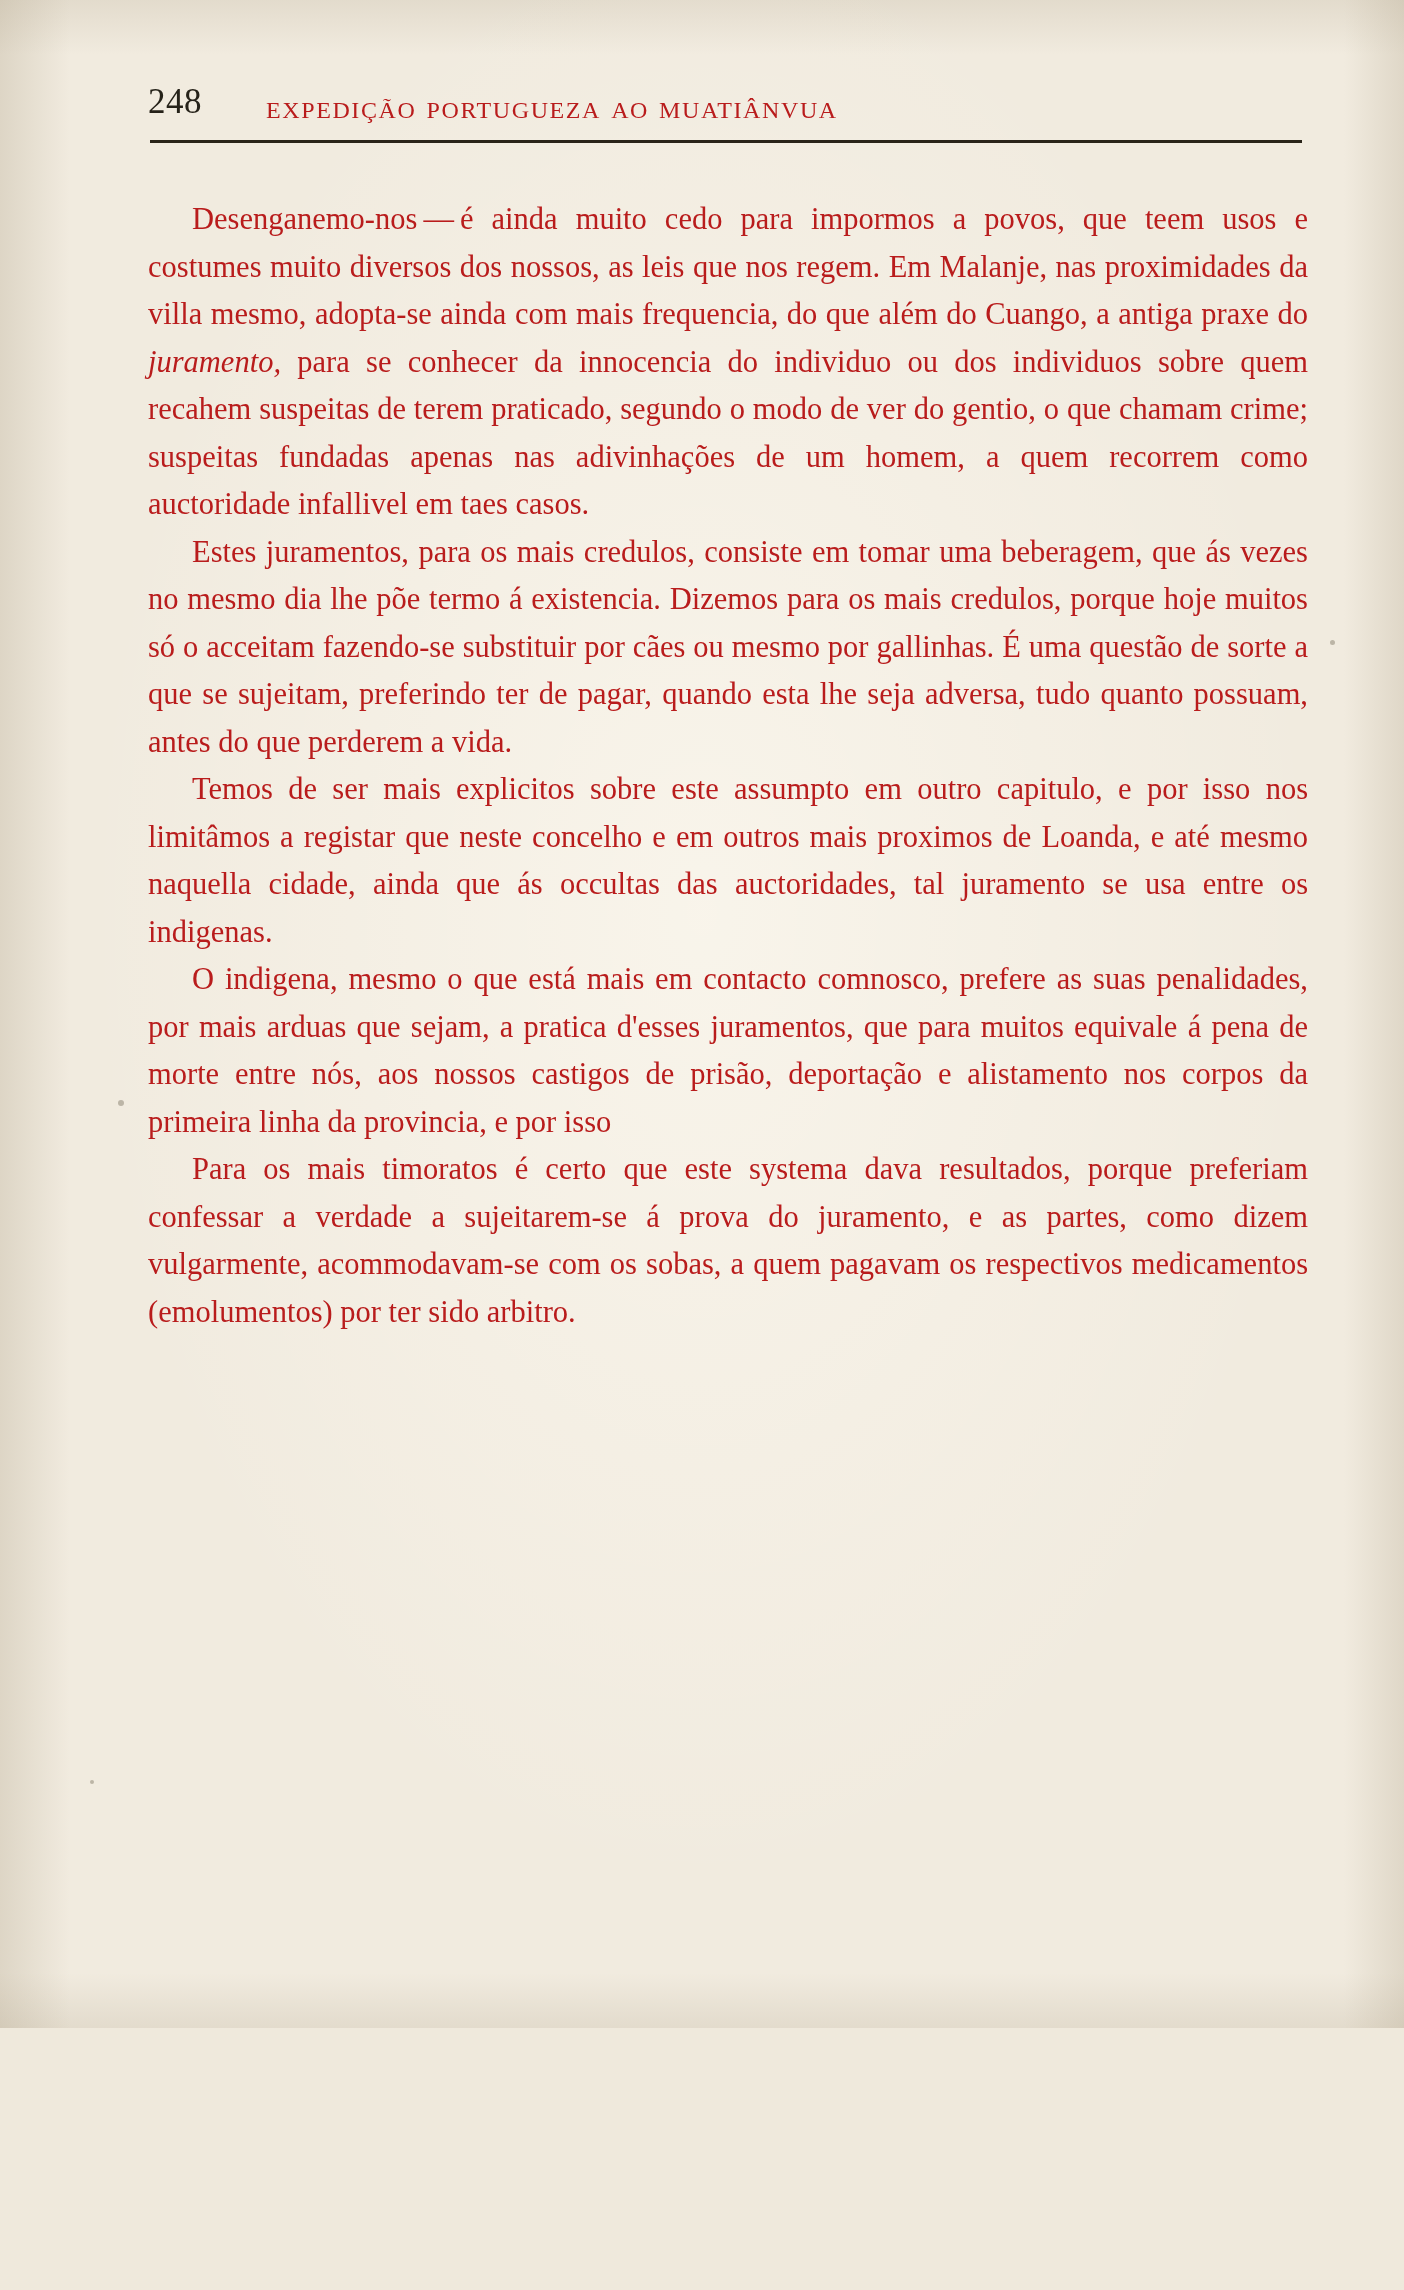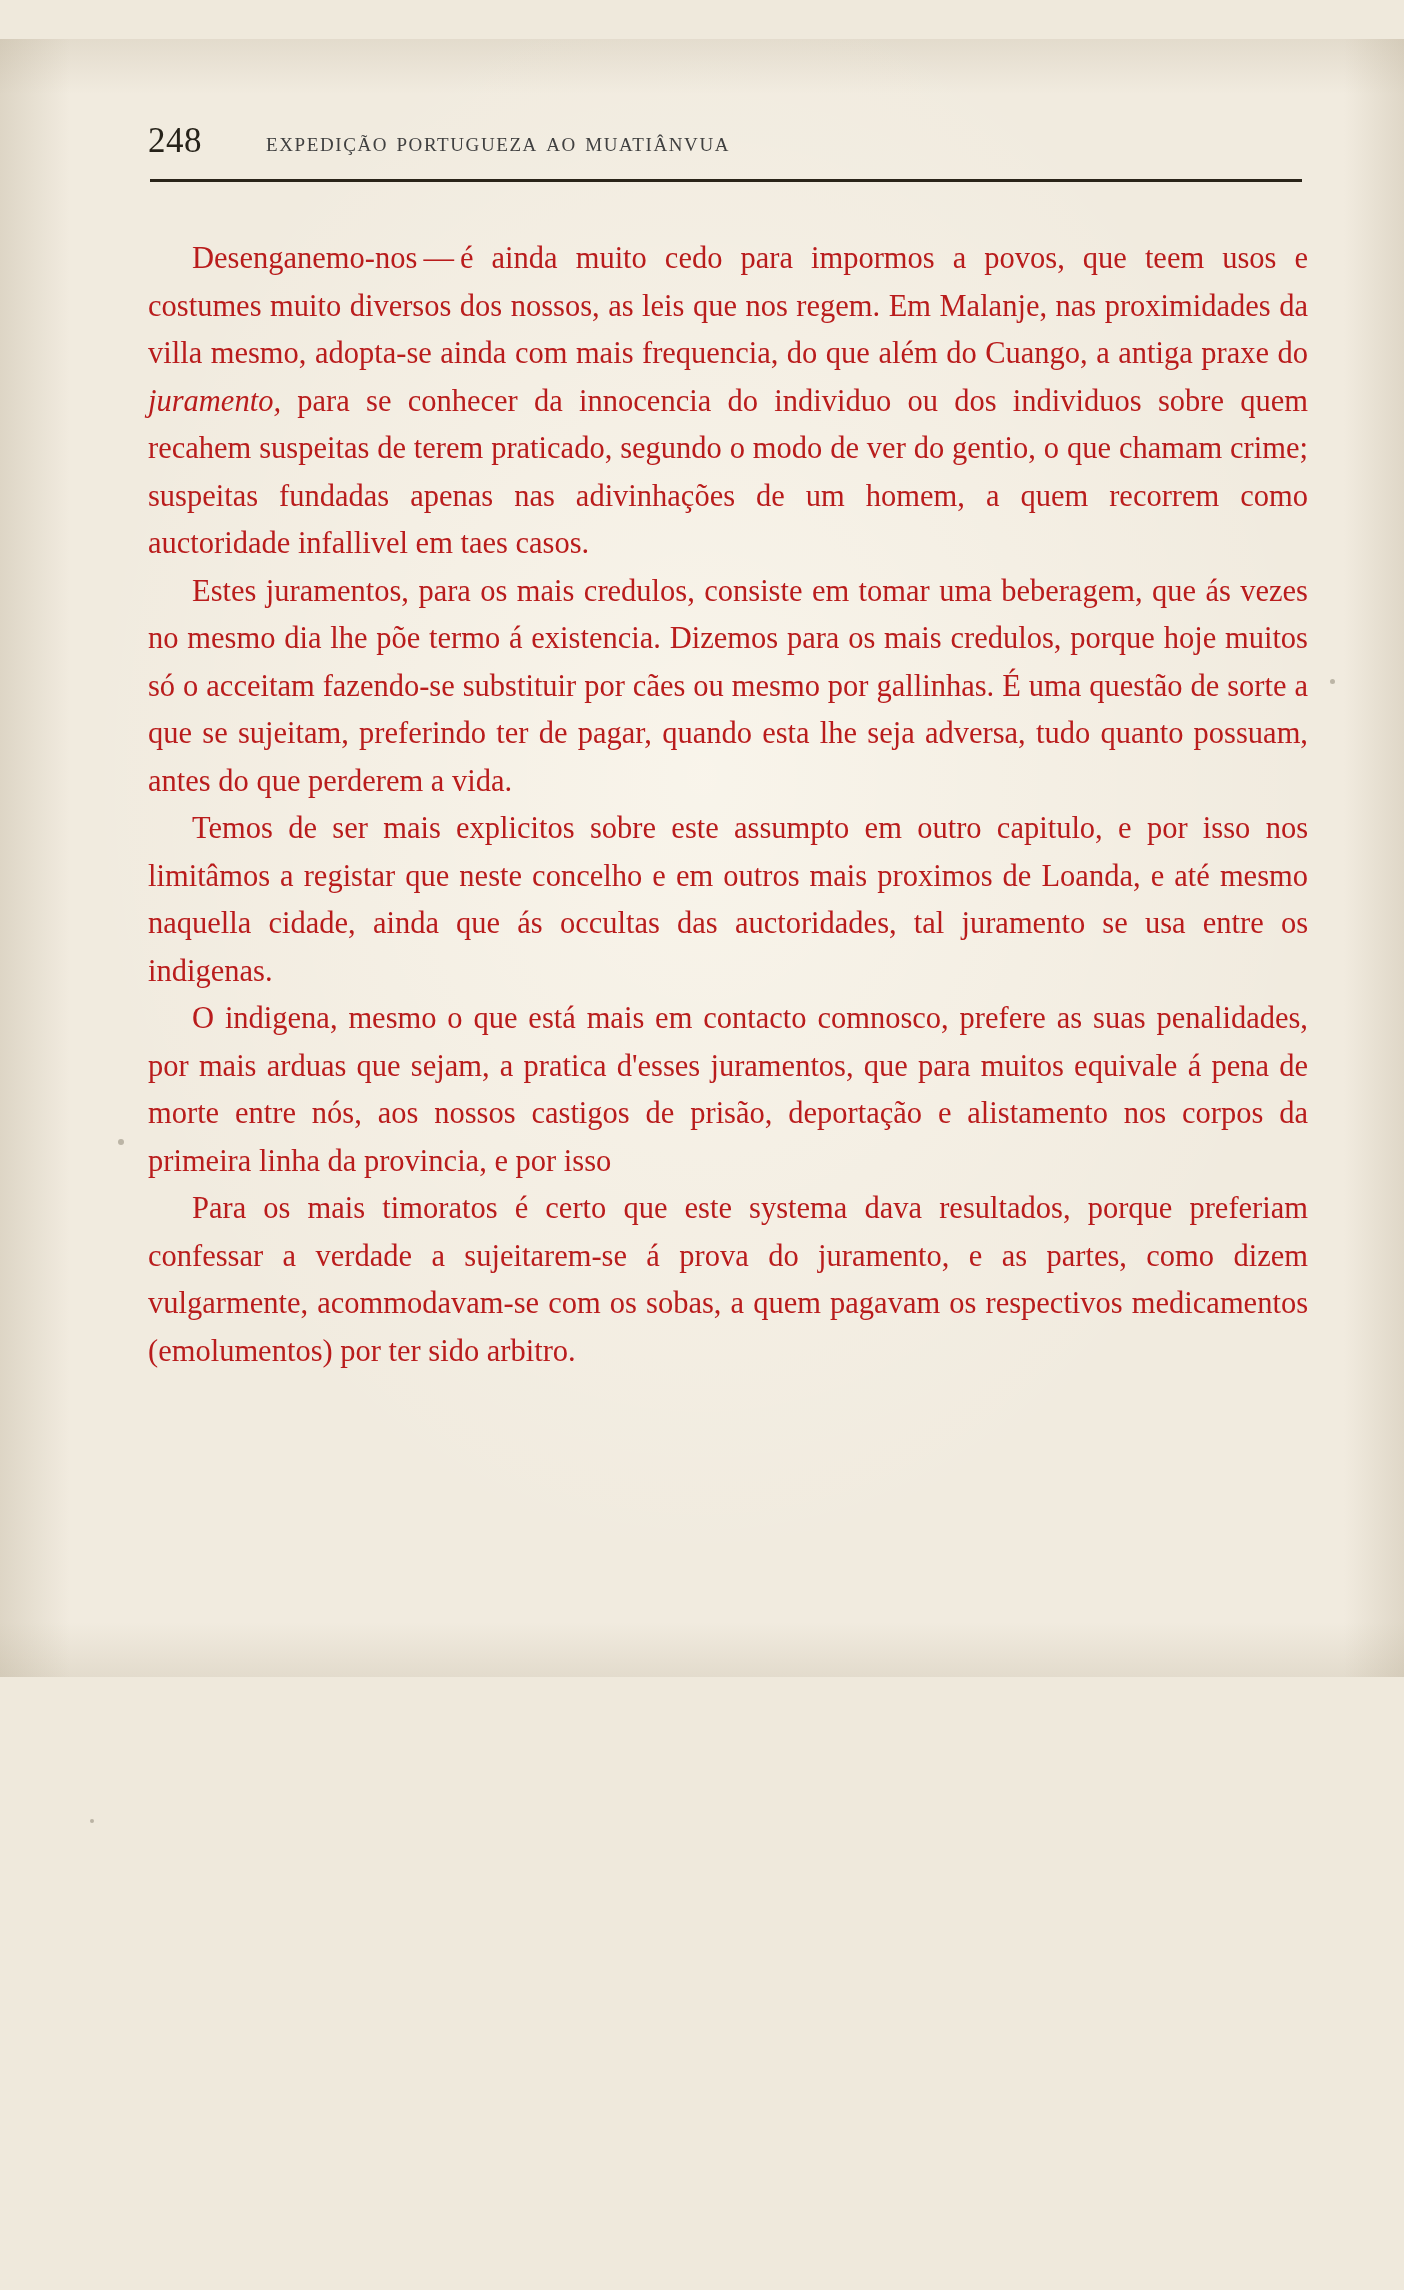--- a/index.html
+++ b/index.html
@@ -10,24 +10,23 @@
     width: 1404px;
     height: 2290px;
     background: #efe9dc;
     font-family: "Liberation Serif", serif;
     color: #1d1a16;
     overflow: hidden;
   }
   .page {
     position: relative;
     width: 1404px;
-    height: 1638px;
+    height: 2028px;
     background: #f1ebdf;
     box-sizing: border-box;
-    margin-top: 39px;
   }
   
   .page::before {
     content: "";
     position: absolute;
     inset: 0;
     pointer-events: none;
     background:
       radial-gradient(ellipse at 50% 45%, rgba(255,252,244,0.55) 0%, rgba(241,235,223,0) 62%),
       linear-gradient(to right, rgba(176,163,138,0.30) 0px, rgba(176,163,138,0.0) 70px),
@@ -52,23 +51,23 @@
     font-size: 35px;
     letter-spacing: 0.5px;
     color: #262219;
   }
   .running-title {
     position: absolute;
     left: 118px;
     top: 10px;
     width: 1000px;
     text-align: left;
-    font-size: 27px;
+    font-size: 34px;
     letter-spacing: 1.6px;
-    color: #404040;
+    color: #b91c1c;
     font-variant: small-caps;
     text-transform: lowercase;
   }
   .rule {
     position: absolute;
     left: 2px;
     top: 62px;
     width: 1152px;
     height: 3px;
     background: #2a2419;

